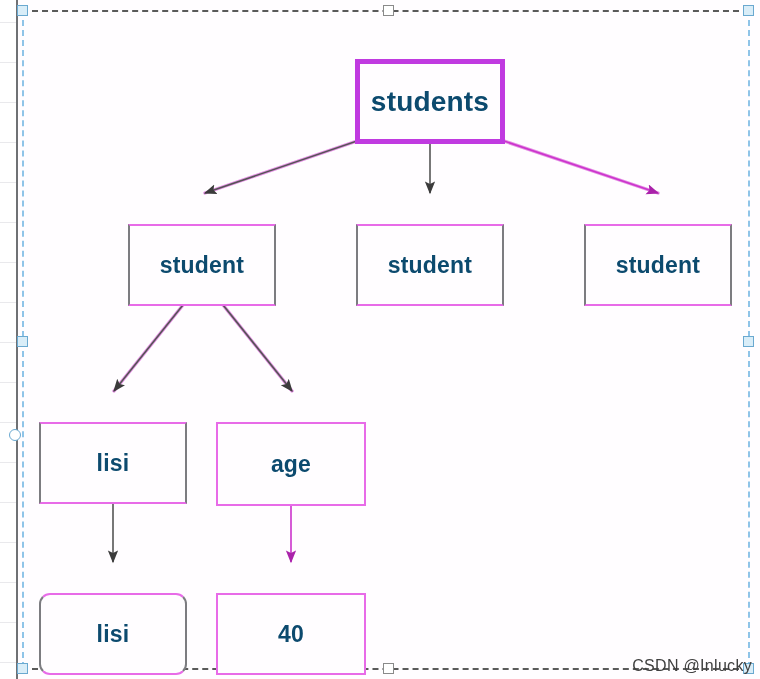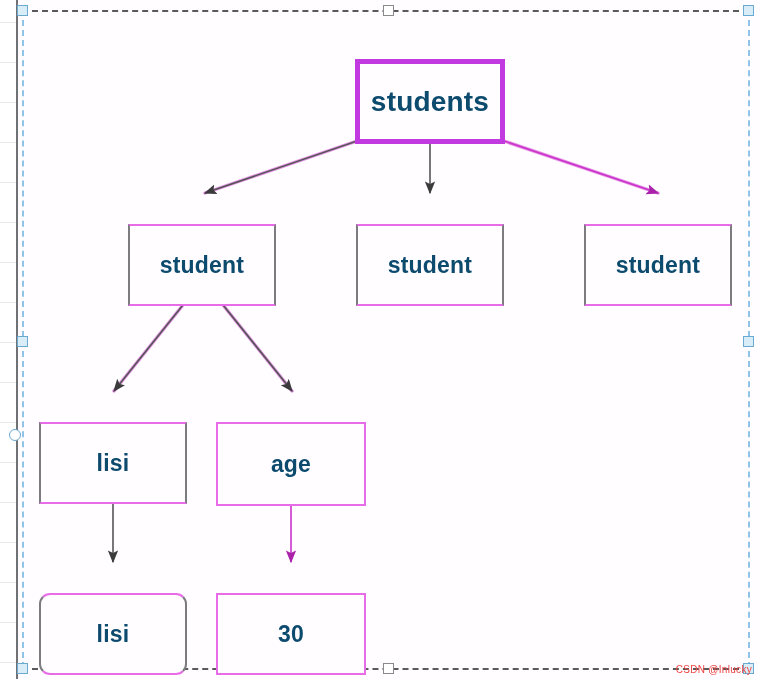--- a/index.html
+++ b/index.html
@@ -146,22 +146,22 @@
     border-left: 2px solid #7c7c80;
     border-right: 2px solid #7c7c80;
     font-size: 23px;
   }
 
   
   .watermark {
     position: absolute;
     right: 8px;
     bottom: 4px;
-    font-size: 10px;
-    color: #ef4444;
+    font-size: 16px;
+    color: #404040;
     white-space: nowrap;
     letter-spacing: 0.3px;
   }
 </style>
 </head>
 <body>
 
 <div id="stage">
 
   <div class="gutter">
@@ -244,18 +244,18 @@
       <div class="node mixed" style="left: 39px; top: 394px; width: 148px; height: 82px;">
         <span class="lbl">lisi</span>
       </div>
       <div class="node thin-magenta" style="left: 216px; top: 394px; width: 150px; height: 84px;">
         <span class="lbl">age</span>
       </div>
       <div class="node mixed" style="left: 39px; top: 565px; width: 148px; height: 82px; border-radius: 11px;">
         <span class="lbl">lisi</span>
       </div>
       <div class="node thin-magenta" style="left: 216px; top: 565px; width: 150px; height: 82px;">
-        <span class="lbl">30</span>
+        <span class="lbl">40</span>
       </div>
     </div>
 
   <div class="watermark">CSDN @Inlucky</div>
 </div>
 
 </body></html>

